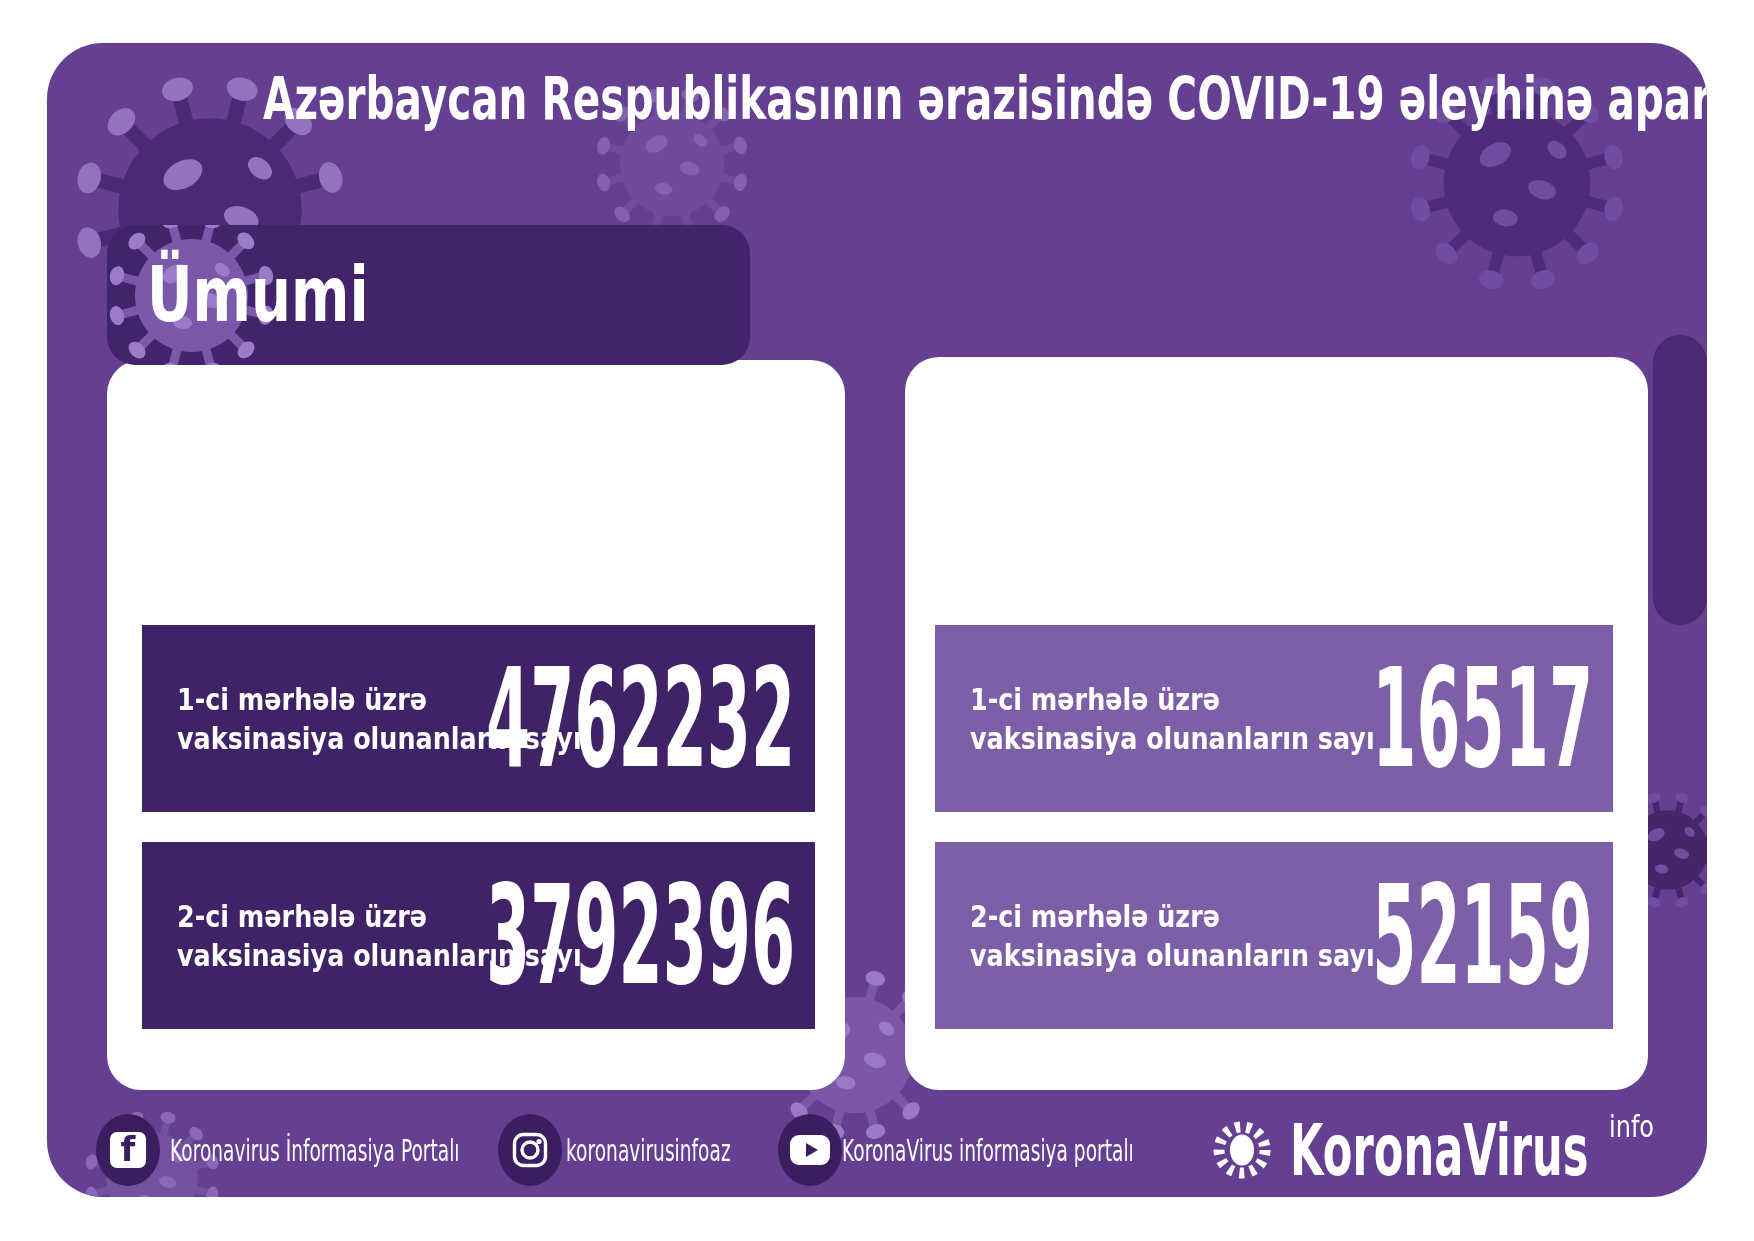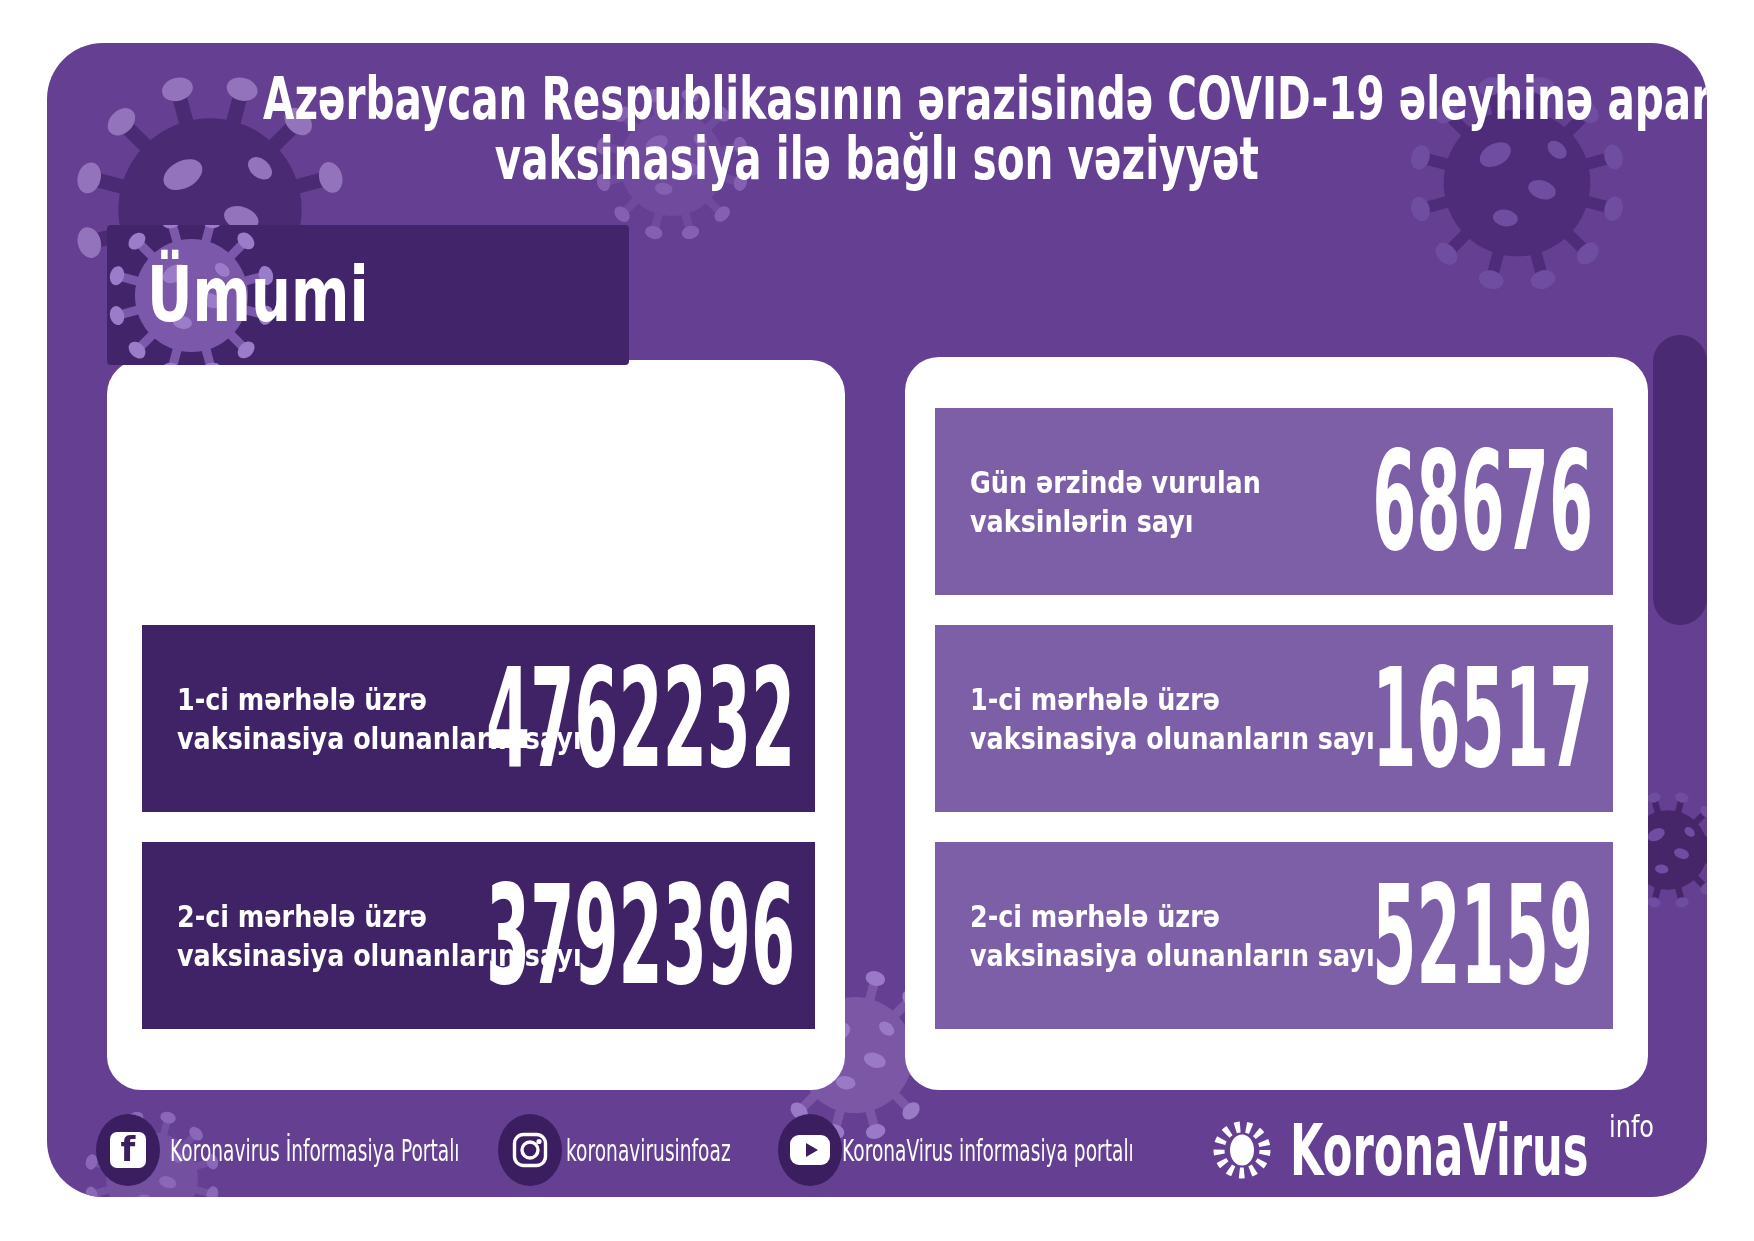--- a/index.html
+++ b/index.html
@@ -17,21 +17,21 @@
     background:#4a2a72;border-radius:27px;z-index:1;
   }
   
   .title{
     position:absolute;top:26px;left:0;width:100%;text-align:center;color:#ffffff;z-index:3;
   }
   .title-line{display:block;line-height:60px;font-size:52px;font-weight:bold;white-space:nowrap;}
   .title-line > span{display:inline-block;transform:scale(0.78,1.12);transform-origin:center center;}
   
   .hdr{position:absolute;z-index:2;}
-  .hdr-left{left:60px;top:182px;width:522px;height:140px;background:#42246b;border-radius:4px;overflow:hidden;text-align:right;}
+  .hdr-left{left:60px;top:182px;width:643px;height:140px;background:#42246b;border-radius:28px;overflow:hidden;text-align:right;}
   .hdr-left .hdr-text{
     position:absolute;left:40px;top:50%;transform:translateY(-50%) scale(0.85,1.15);
     transform-origin:left center;font-size:66px;font-weight:bold;color:#ffffff;white-space:nowrap;z-index:2;
   }
   .hdr-right{left:858px;top:182px;width:743px;height:135px;background:#7d5fa8;border-radius:32px;}
   .hdr-right .date-text{
     position:absolute;right:45px;top:50%;transform:translateY(-50%) scaleX(0.45);
     transform-origin:right center;font-size:96px;font-weight:700;color:#d9cde9;white-space:nowrap;
   }
   
@@ -270,42 +270,36 @@
         <ellipse cx="57.92751281839524" cy="-15.633402018583643" rx="7.5" ry="5.5" fill="#8a67b8" transform="rotate(434.89690267340137 57.92751281839524 -15.633402018583643)"></ellipse>
         <circle r="44" fill="#7450a0"></circle>
         <ellipse cx="-13" cy="-17" rx="10" ry="6.5" fill="#8a67b8" transform="rotate(-28 -13 -17)"></ellipse>
         <ellipse cx="15" cy="4" rx="8.5" ry="5.5" fill="#8a67b8" transform="rotate(18 15 4)"></ellipse>
         <ellipse cx="-7" cy="21" rx="7.5" ry="5" fill="#8a67b8" transform="rotate(8 -7 21)"></ellipse>
         <ellipse cx="24" cy="-20" rx="6.5" ry="4.5" fill="#8a67b8" transform="rotate(40 24 -20)"></ellipse>
       </svg>
 
     <div class="title">
       <span class="title-line"><span>Azərbaycan Respublikasının ərazisində COVID-19 əleyhinə aparılan</span></span>
-      <span class="title-line"><span>vaksinasiya ilə bağlı son vəziyyət</span></span>
     </div>
 
     <div class="card card-left">
       <div class="stat-box r1">
         <span class="stat-label">1-ci mərhələ üzrə
 vaksinasiya olunanların sayı</span>
         <span class="stat-value">4762232</span>
       </div>
       <div class="stat-box r2">
         <span class="stat-label">2-ci mərhələ üzrə
 vaksinasiya olunanların sayı</span>
         <span class="stat-value">3792396</span>
       </div>
     </div>
 
     <div class="card card-right">
-      <div class="stat-box r0">
-        <span class="stat-label">Gün ərzində vurulan
-vaksinlərin sayı</span>
-        <span class="stat-value">68676</span>
-      </div>
       <div class="stat-box r1">
         <span class="stat-label">1-ci mərhələ üzrə
 vaksinasiya olunanların sayı</span>
         <span class="stat-value">16517</span>
       </div>
       <div class="stat-box r2">
         <span class="stat-label">2-ci mərhələ üzrə
 vaksinasiya olunanların sayı</span>
         <span class="stat-value">52159</span>
       </div>

